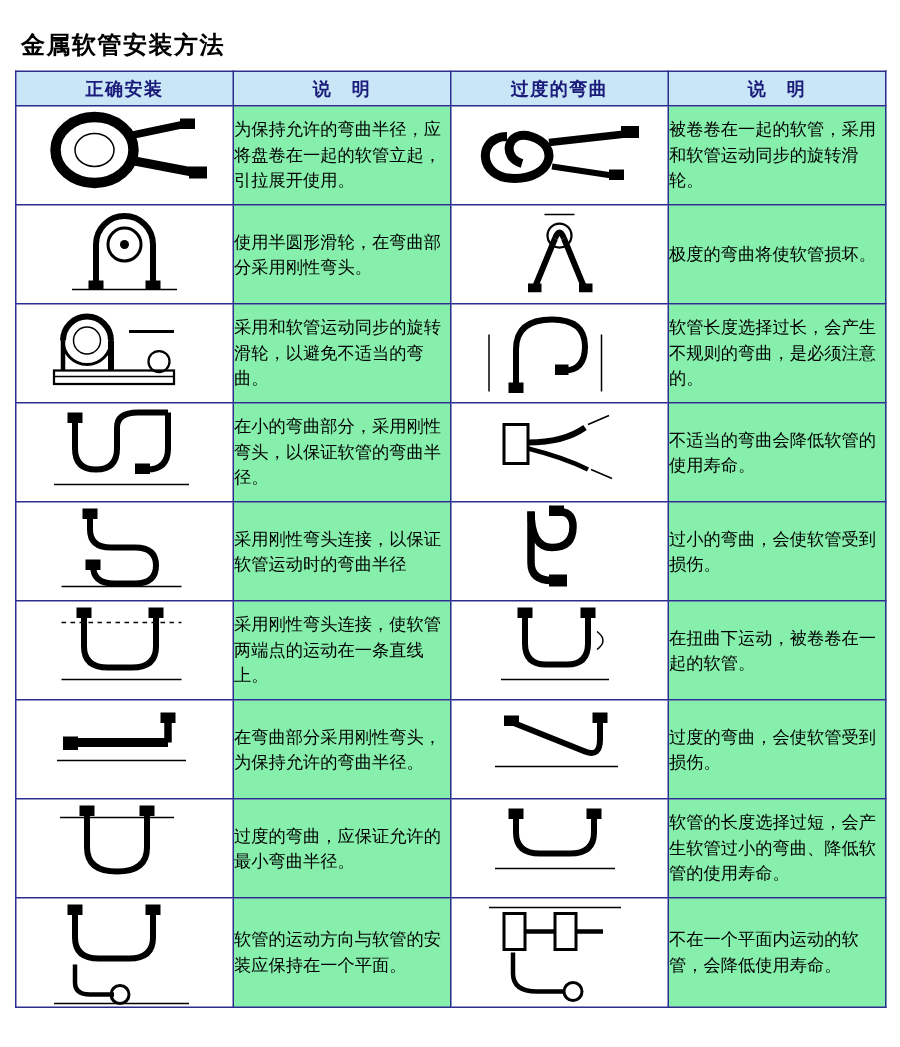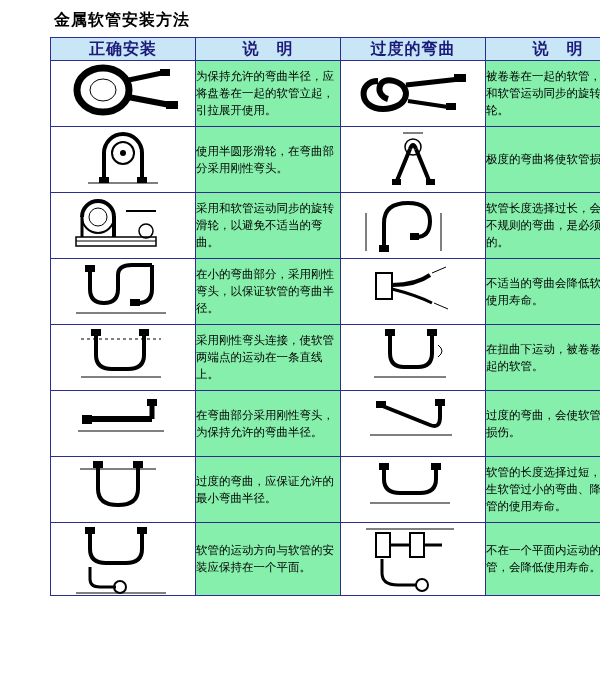--- a/index.html
+++ b/index.html
@@ -12,22 +12,21 @@
     height: 698px;
     font-family: "DejaVu Sans", "Liberation Sans", sans-serif;
     color: #000000;
     overflow: hidden;
   }
   .page {
     width: 552px;
     height: 698px;
     position: relative;
     box-sizing: border-box;
-    padding: 8px 10px 4px 10px;
-    margin-left: 40px;
+    padding: 18px 10px 4px 10px;
   }
   .doc-title {
     font-size: 16px;
     font-weight: bold;
     letter-spacing: 1px;
     margin: 2px 0 6px 4px;
     color: #000;
   }
   table.hose-table {
     border-collapse: collapse;
@@ -36,21 +35,21 @@
     border: 1px solid #2d2d8f;
   }
   table.hose-table td, table.hose-table th {
     border: 1px solid #2d2d8f;
     padding: 0;
     vertical-align: middle;
   }
   thead th {
     background: #c9e6f7;
     color: #1b1b7a;
-    font-size: 16px;
+    font-size: 12px;
     font-weight: bold;
     height: 22px;
     text-align: center;
     letter-spacing: 1px;
   }
   col.c-img { width: 145px; }
   col.c-txt { width: 145px; }
 
   td.img-cell {
     background: #ffffff;
@@ -205,20 +204,44 @@
               <path d="M46 26 Q70 26 84 16" fill="none" stroke="#000" stroke-width="4"></path>
               <path d="M46 30 Q70 36 86 44" fill="none" stroke="#000" stroke-width="3"></path>
               <line x1="86" y1="14" x2="100" y2="8" stroke="#000" stroke-width="1"></line>
               <line x1="88" y1="44" x2="102" y2="50" stroke="#000" stroke-width="1"></line>
             </svg>
           </div>
         </td>
         <td class="txt-cell">不适当的弯曲会降低软管的使用寿命。</td>
       </tr>
 
+      <tr>
+        <td class="img-cell">
+          <div class="fig">
+            <svg width="135" height="60" viewBox="0 0 135 60">
+              <path d="M44 6 L44 18 Q44 30 58 30 L74 30 Q88 30 88 42 Q88 54 74 54 L60 54 Q46 54 46 42" fill="none" stroke="#000" stroke-width="4"></path>
+              <rect x="39" y="4" width="10" height="7" fill="#000"></rect>
+              <rect x="41" y="38" width="10" height="7" fill="#000"></rect>
+              <line x1="25" y1="56" x2="105" y2="56" stroke="#000" stroke-width="1"></line>
+            </svg>
+          </div>
+        </td>
+        <td class="txt-cell">采用刚性弯头连接，以保证软管运动时的弯曲半径</td>
+        <td class="img-cell">
+          <div class="fig">
+            <svg width="135" height="58" viewBox="0 0 135 58">
+              <path d="M48 6 Q48 30 62 30 Q76 30 76 16 Q76 6 66 6" fill="none" stroke="#000" stroke-width="5"></path>
+              <path d="M48 6 L48 40 Q48 52 62 52" fill="none" stroke="#000" stroke-width="5"></path>
+              <rect x="60" y="48" width="12" height="8" fill="#000"></rect>
+              <rect x="60" y="2" width="10" height="7" fill="#000"></rect>
+            </svg>
+          </div>
+        </td>
+        <td class="txt-cell">过小的弯曲，会使软管受到损伤。</td>
+      </tr>
 
       <tr>
         <td class="img-cell">
           <div class="fig">
             <svg width="135" height="58" viewBox="0 0 135 58">
               <path d="M40 6 L40 30 Q40 44 56 44 L72 44 Q88 44 88 30 L88 6" fill="none" stroke="#000" stroke-width="4"></path>
               <rect x="35" y="4" width="10" height="7" fill="#000"></rect>
               <rect x="83" y="4" width="10" height="7" fill="#000"></rect>
               <line x1="25" y1="52" x2="105" y2="52" stroke="#000" stroke-width="1"></line>
               <line x1="25" y1="14" x2="105" y2="14" stroke="#000" stroke-width="1" stroke-dasharray="3,3"></line>

